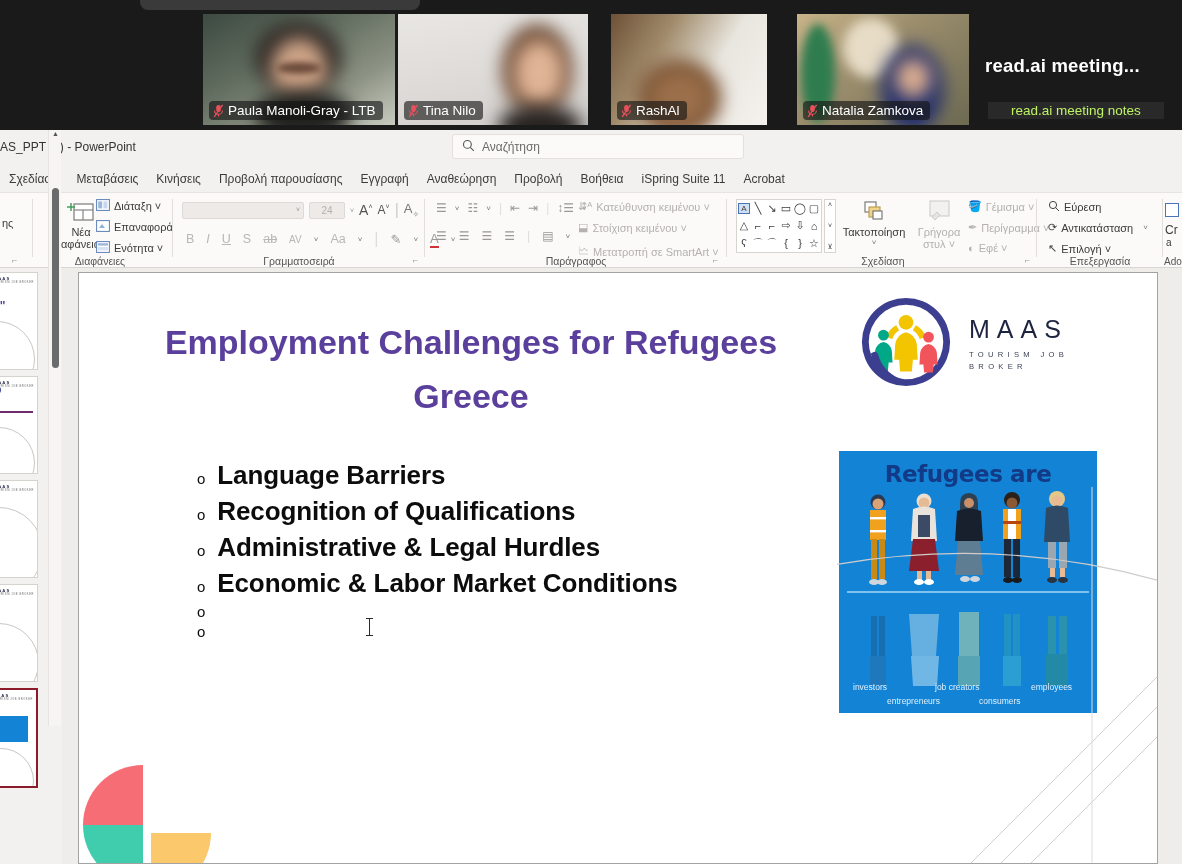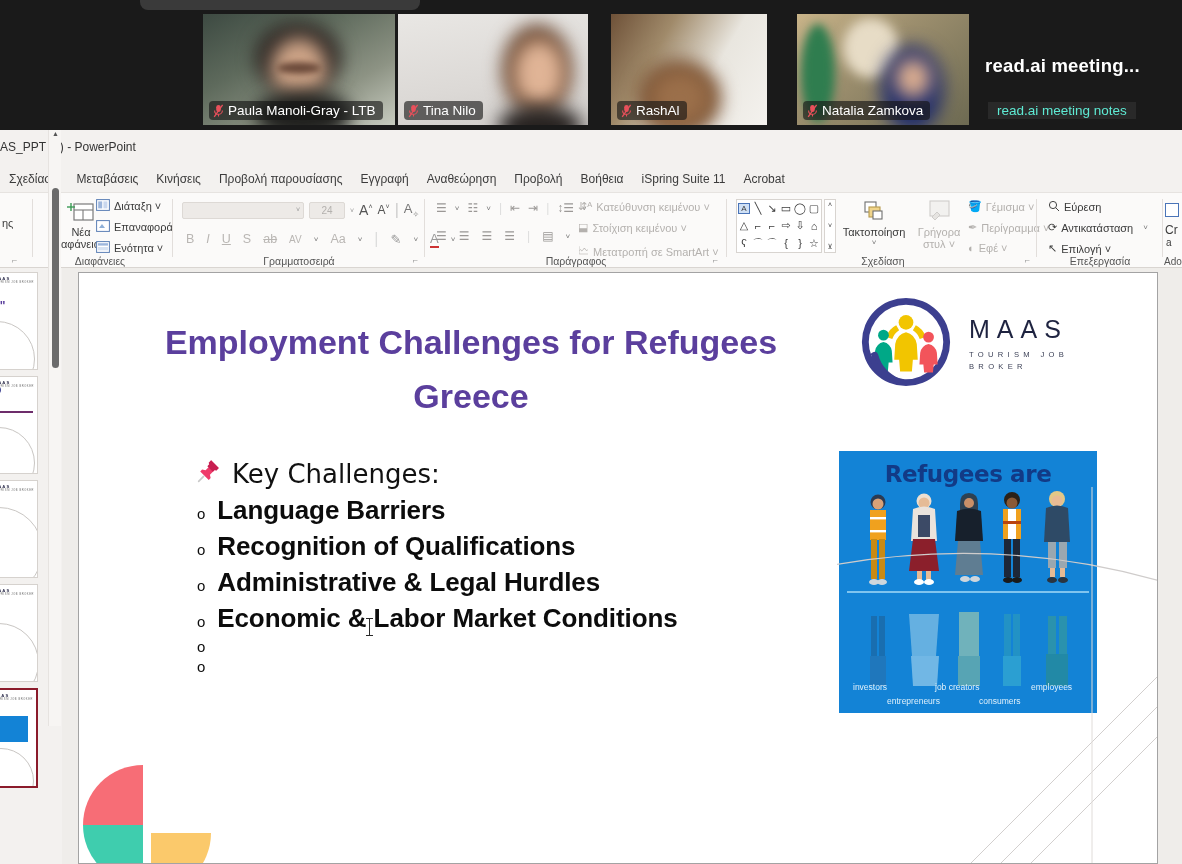--- a/index.html
+++ b/index.html
@@ -45,23 +45,23 @@
     position: relative; display: inline-block;
   }
   .mutedicon svg { display: block; }
   .readai-title {
     position: absolute; left: 985px; top: 55px;
     color: #fff; font-size: 18.5px; font-weight: bold;
     letter-spacing: .2px;
   }
   .readai-sub {
     position: absolute; left: 988px; top: 102px;
-    color: #5eead4; font-size: 13.5px;
+    color: #bef264; font-size: 13.5px;
     background: rgba(55,55,55,.55);
-    padding: 1px 9px; border-radius: 0;
+    padding: 1px 23px; border-radius: 0;
   }
 
   
   .p-wall { background: linear-gradient(160deg,#cfcfcb 0%,#e8e8e4 40%,#f3f3f0 100%); }
   .blob { position: absolute; border-radius: 50%; filter: blur(9px); }
 
   
   #ppt {
     position: absolute; top: 130px; left: 0;
     width: 1182px; height: 734px;
@@ -341,20 +341,29 @@
   </div>
 
   <div class="readai-title">read.ai  meeting...</div>
   <div class="readai-sub">read.ai meeting notes</div>
 </div>
 
 <div id="ppt">
 
   <div id="titlebar">
     <div id="doc-title">AS_PPT (1)  -  PowerPoint</div>
+    <div id="searchbox">
+      <span>
+        <svg width="13" height="13" viewBox="0 0 13 13">
+            <circle cx="5.4" cy="5.4" r="3.9" stroke="#555" stroke-width="1.1" fill="none"></circle>
+            <line x1="8.3" y1="8.3" x2="11.8" y2="11.8" stroke="#555" stroke-width="1.1"></line>
+          </svg>
+      </span>
+      <span class="ph">Αναζήτηση</span>
+    </div>
   </div>
 
   <div id="tabbar">
     <div class="tab">Σχεδίαση</div>
     <div class="tab">Μεταβάσεις</div>
     <div class="tab">Κινήσεις</div>
     <div class="tab">Προβολή παρουσίασης</div>
     <div class="tab">Εγγραφή</div>
     <div class="tab">Αναθεώρηση</div>
     <div class="tab">Προβολή</div>
@@ -640,30 +649,20 @@
         <div id="maas-word">
           <div class="w1">MAAS</div>
           <div class="w2">
             <div>TOURISM JOB</div>
             <div>BROKER</div>
           </div>
         </div>
       </div>
 
       <div id="bullets">
-        <div id="key-line">
-          <span>
-            <svg width="25" height="25" viewBox="0 0 24 24">
-              <path d="M13.5 2.2 l7.4 7.4 -2.3 2.3 -1.6-.5 -4.6 4.6 .7 3.3 -1.8 1.8 -8.2-8.2 1.8-1.8 3.3 .7 4.6-4.6 -.5-1.6z" fill="#ef3b6a"></path>
-              <path d="M13.5 2.2 l7.4 7.4 -2.3 2.3 -1.6-.5 -1.8 1.8 -5.3-5.3 1.8-1.8 -.5-1.6z" fill="#c81e51"></path>
-              <line x1="6.3" y1="17.6" x2="1.6" y2="22.4" stroke="#c9c9c9" stroke-width="1.6" stroke-linecap="round"></line>
-            </svg>
-          </span>
-          <span>Key Challenges:</span>
-        </div>
         <div class="bullet-row">
           <span class="mk">o</span>
           <span>Language Barriers</span>
         </div>
         <div class="bullet-row">
           <span class="mk">o</span>
           <span>Recognition of Qualifications</span>
         </div>
         <div class="bullet-row">
           <span class="mk">o</span>

